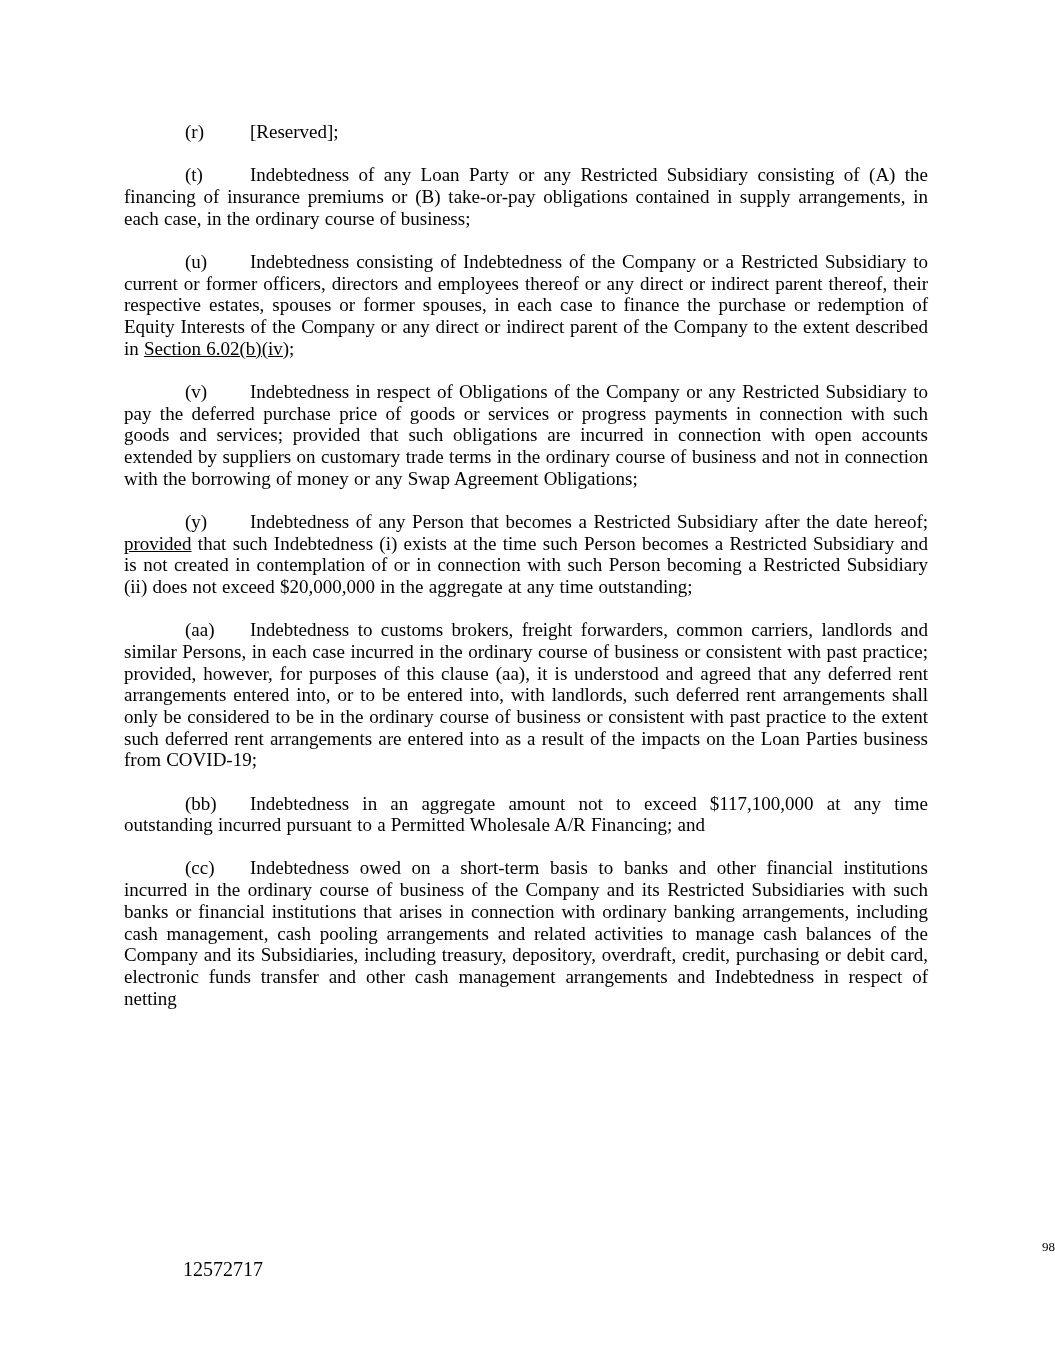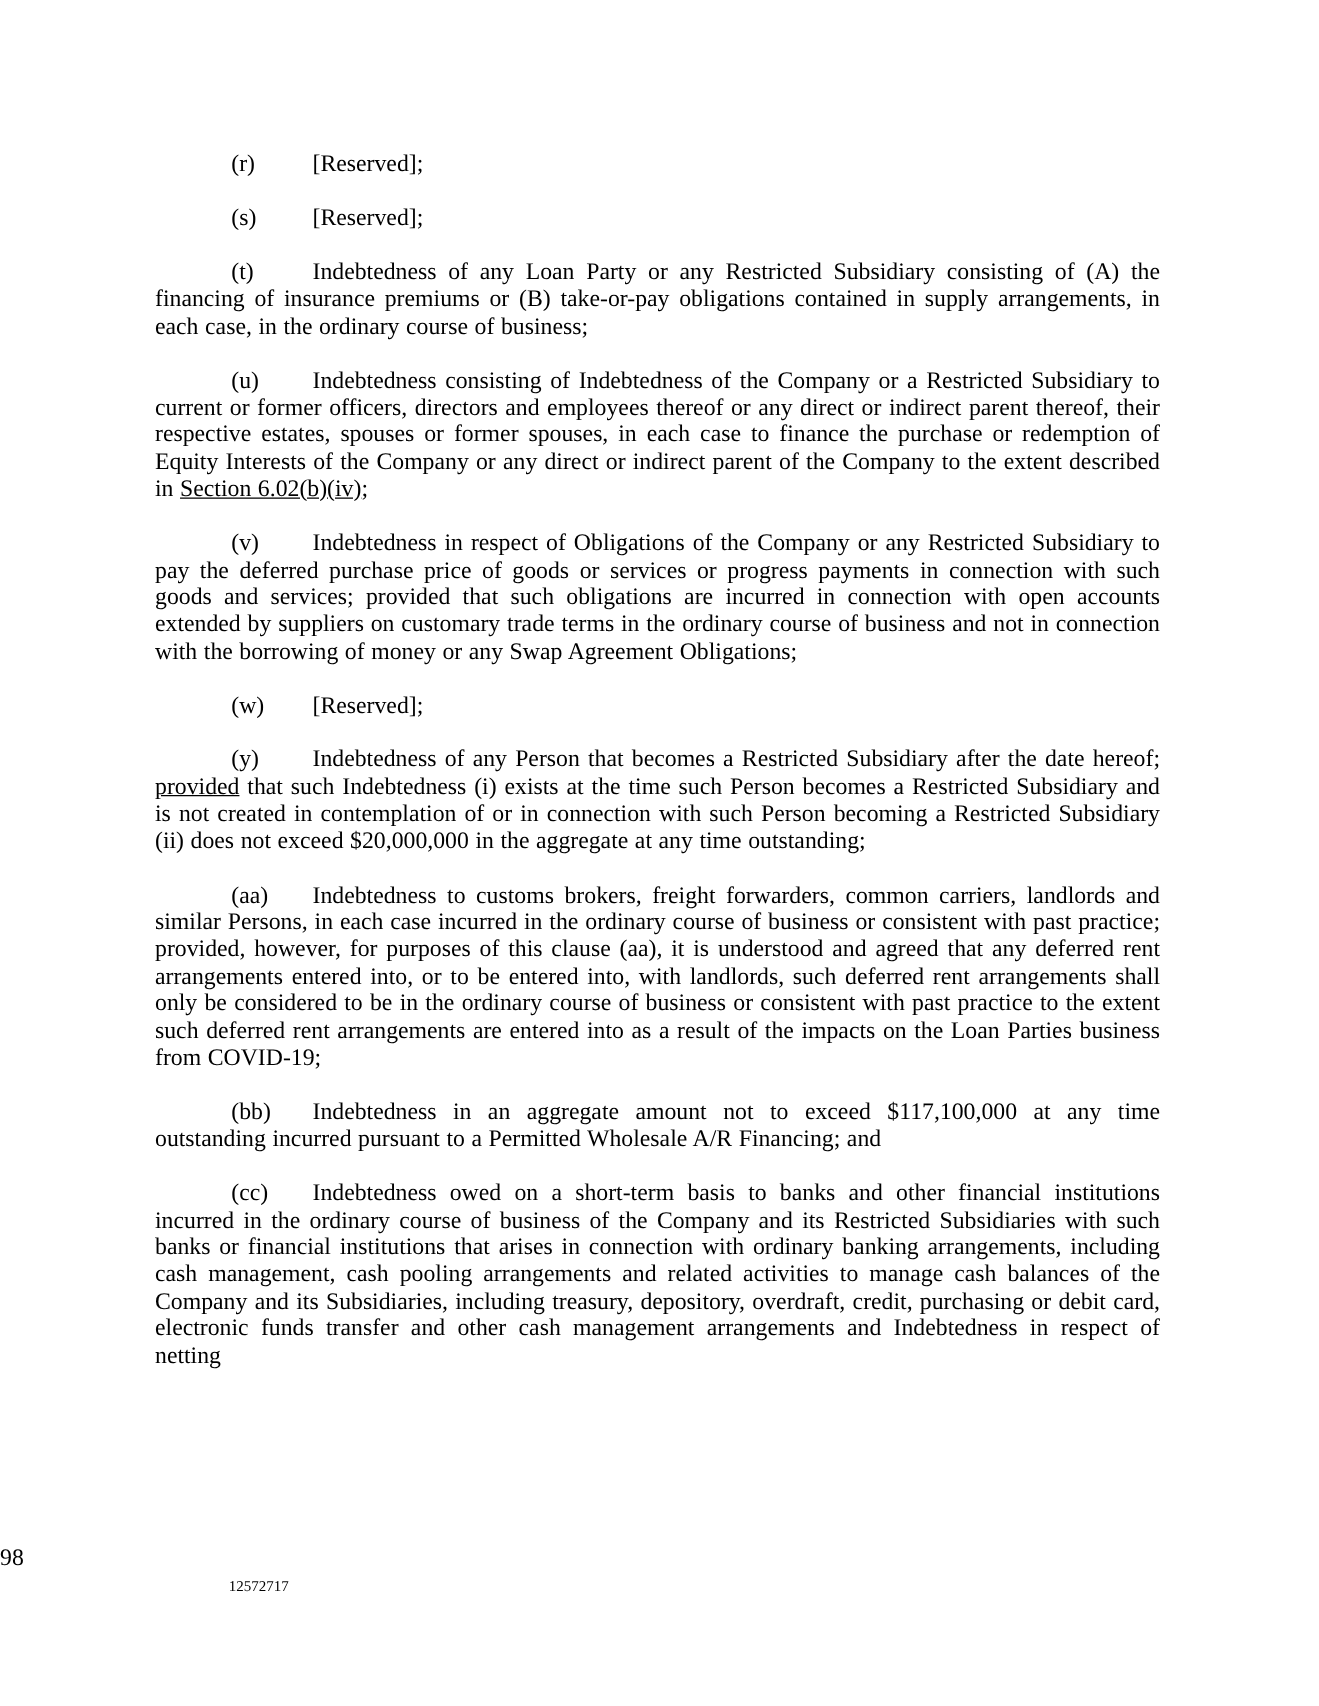--- a/index.html
+++ b/index.html
@@ -31,49 +31,47 @@
     width: 65px;
     text-indent: 0;
     text-align: left;
   }
   .u { text-decoration: underline; margin-top: 48px; }
   .page-number {
     position: absolute;
     top: 1236px;
     left: 0;
     width: 100%;
-    text-align: left;
-    font-size: 19px;
+    text-align: right;
+    font-size: 13px;
     line-height: 21.7px;
   }
   .doc-id {
     position: absolute;
     top: 1259px;
     left: 183px;
-    font-size: 12px;
+    font-size: 20px;
     line-height: 20px;
   }
 </style>
 </head>
 <body>
 
 <div class="page">
   <div class="content">
 
     <p class="para"><span class="clabel">(r)</span><span>[Reserved];</span></p>
 
-    <p class="para"><span class="clabel">(s)</span><span>[Reserved];</span></p>
 
     <p class="para"><span class="clabel">(t)</span><span>Indebtedness of any Loan Party or any Restricted Subsidiary consisting of (A) the financing of insurance premiums or (B) take-or-pay obligations contained in supply arrangements, in each case, in the ordinary course of business;</span></p>
 
     <p class="para"><span class="clabel">(u)</span><span>Indebtedness consisting of Indebtedness of the Company or a Restricted Subsidiary to current or former officers, directors and employees thereof or any direct or indirect parent thereof, their respective estates, spouses or former spouses, in each case to finance the purchase or redemption of Equity Interests of the Company or any direct or indirect parent of the Company to the extent described in </span><span class="u">Section 6.02(b)(iv)</span><span>;</span></p>
 
     <p class="para"><span class="clabel">(v)</span><span>Indebtedness in respect of Obligations of the Company or any Restricted Subsidiary to pay the deferred purchase price of goods or services or progress payments in connection with such goods and services; provided that such obligations are incurred in connection with open accounts extended by suppliers on customary trade terms in the ordinary course of business and not in connection with the borrowing of money or any Swap Agreement Obligations;</span></p>
 
-    <p class="para"><span class="clabel">(w)</span><span>[Reserved];</span></p>
 
 
     <p class="para"><span class="clabel">(y)</span><span>Indebtedness of any Person that becomes a Restricted Subsidiary after the date hereof; </span><span class="u">provided</span><span> that such Indebtedness (i) exists at the time such Person becomes a Restricted Subsidiary and is not created in contemplation of or in connection with such Person becoming a Restricted Subsidiary (ii) does not exceed $20,000,000 in the aggregate at any time outstanding;</span></p>
 
 
     <p class="para"><span class="clabel">(aa)</span><span>Indebtedness to customs brokers, freight forwarders, common carriers, landlords and similar Persons, in each case incurred in the ordinary course of business or consistent with past practice; provided, however, for purposes of this clause (aa), it is understood and agreed that any deferred rent arrangements entered into, or to be entered into, with landlords, such deferred rent arrangements shall only be considered to be in the ordinary course of business or consistent with past practice to the extent such deferred rent arrangements are entered into as a result of the impacts on the Loan Parties business from COVID-19;</span></p>
 
     <p class="para"><span class="clabel">(bb)</span><span>Indebtedness in an aggregate amount not to exceed $117,100,000 at any time outstanding incurred pursuant to a Permitted Wholesale A/R Financing; and</span></p>
 
     <p class="para"><span class="clabel">(cc)</span><span>Indebtedness owed on a short-term basis to banks and other financial institutions incurred in the ordinary course of business of the Company and its Restricted Subsidiaries with such banks or financial institutions that arises in connection with ordinary banking arrangements, including cash management, cash pooling arrangements and related activities to manage cash balances of the Company and its Subsidiaries, including treasury, depository, overdraft, credit, purchasing or debit card, electronic funds transfer and other cash management arrangements and Indebtedness in respect of netting</span></p>

